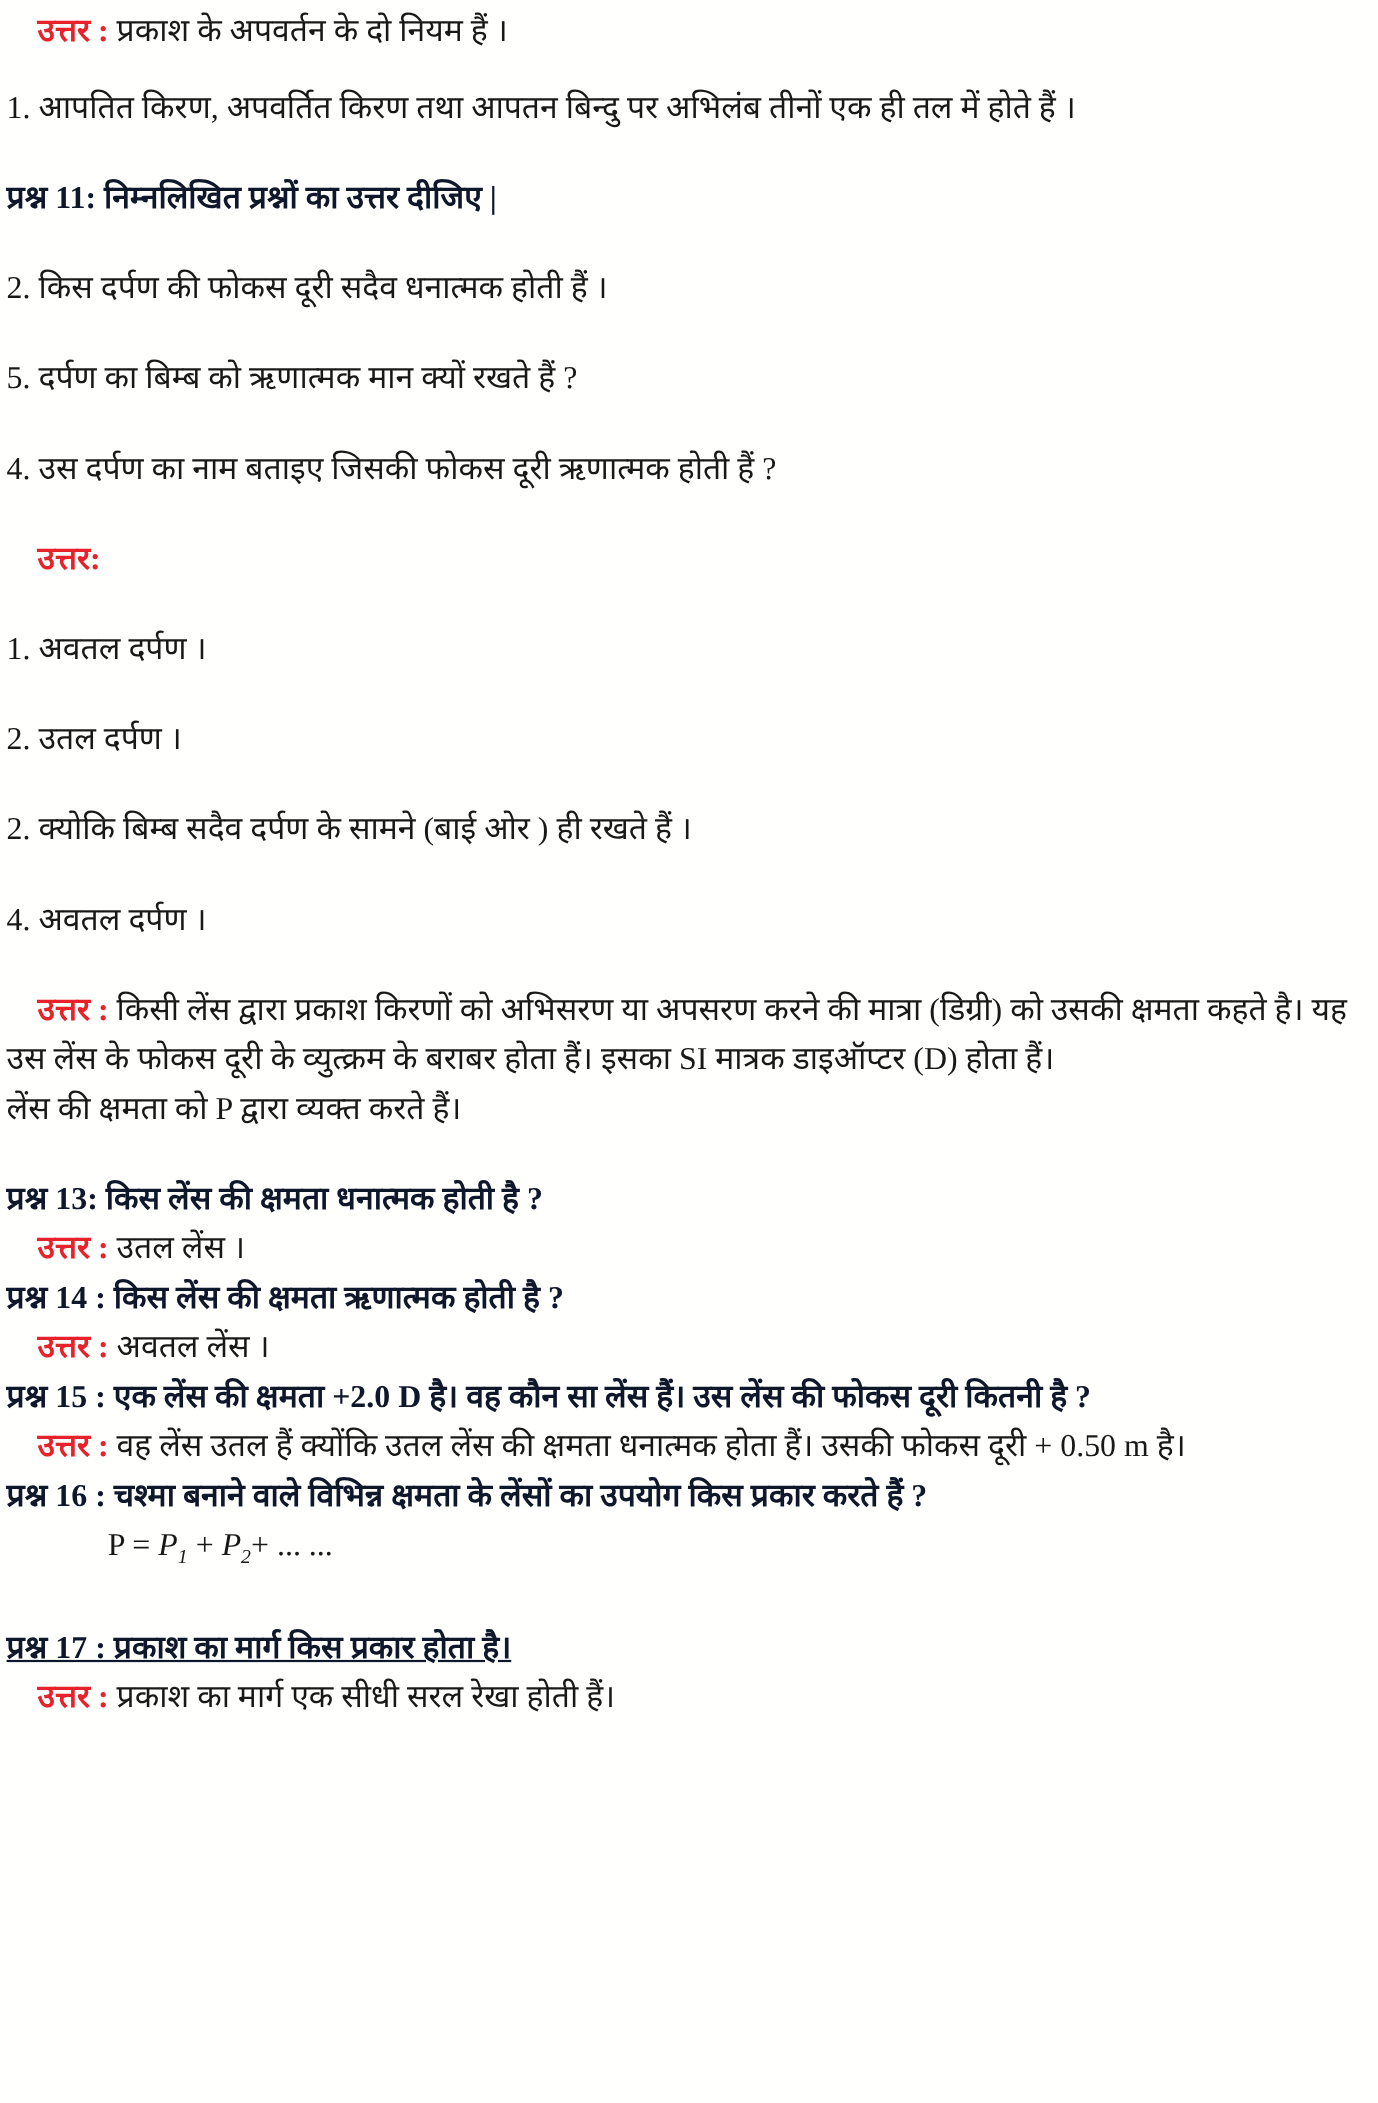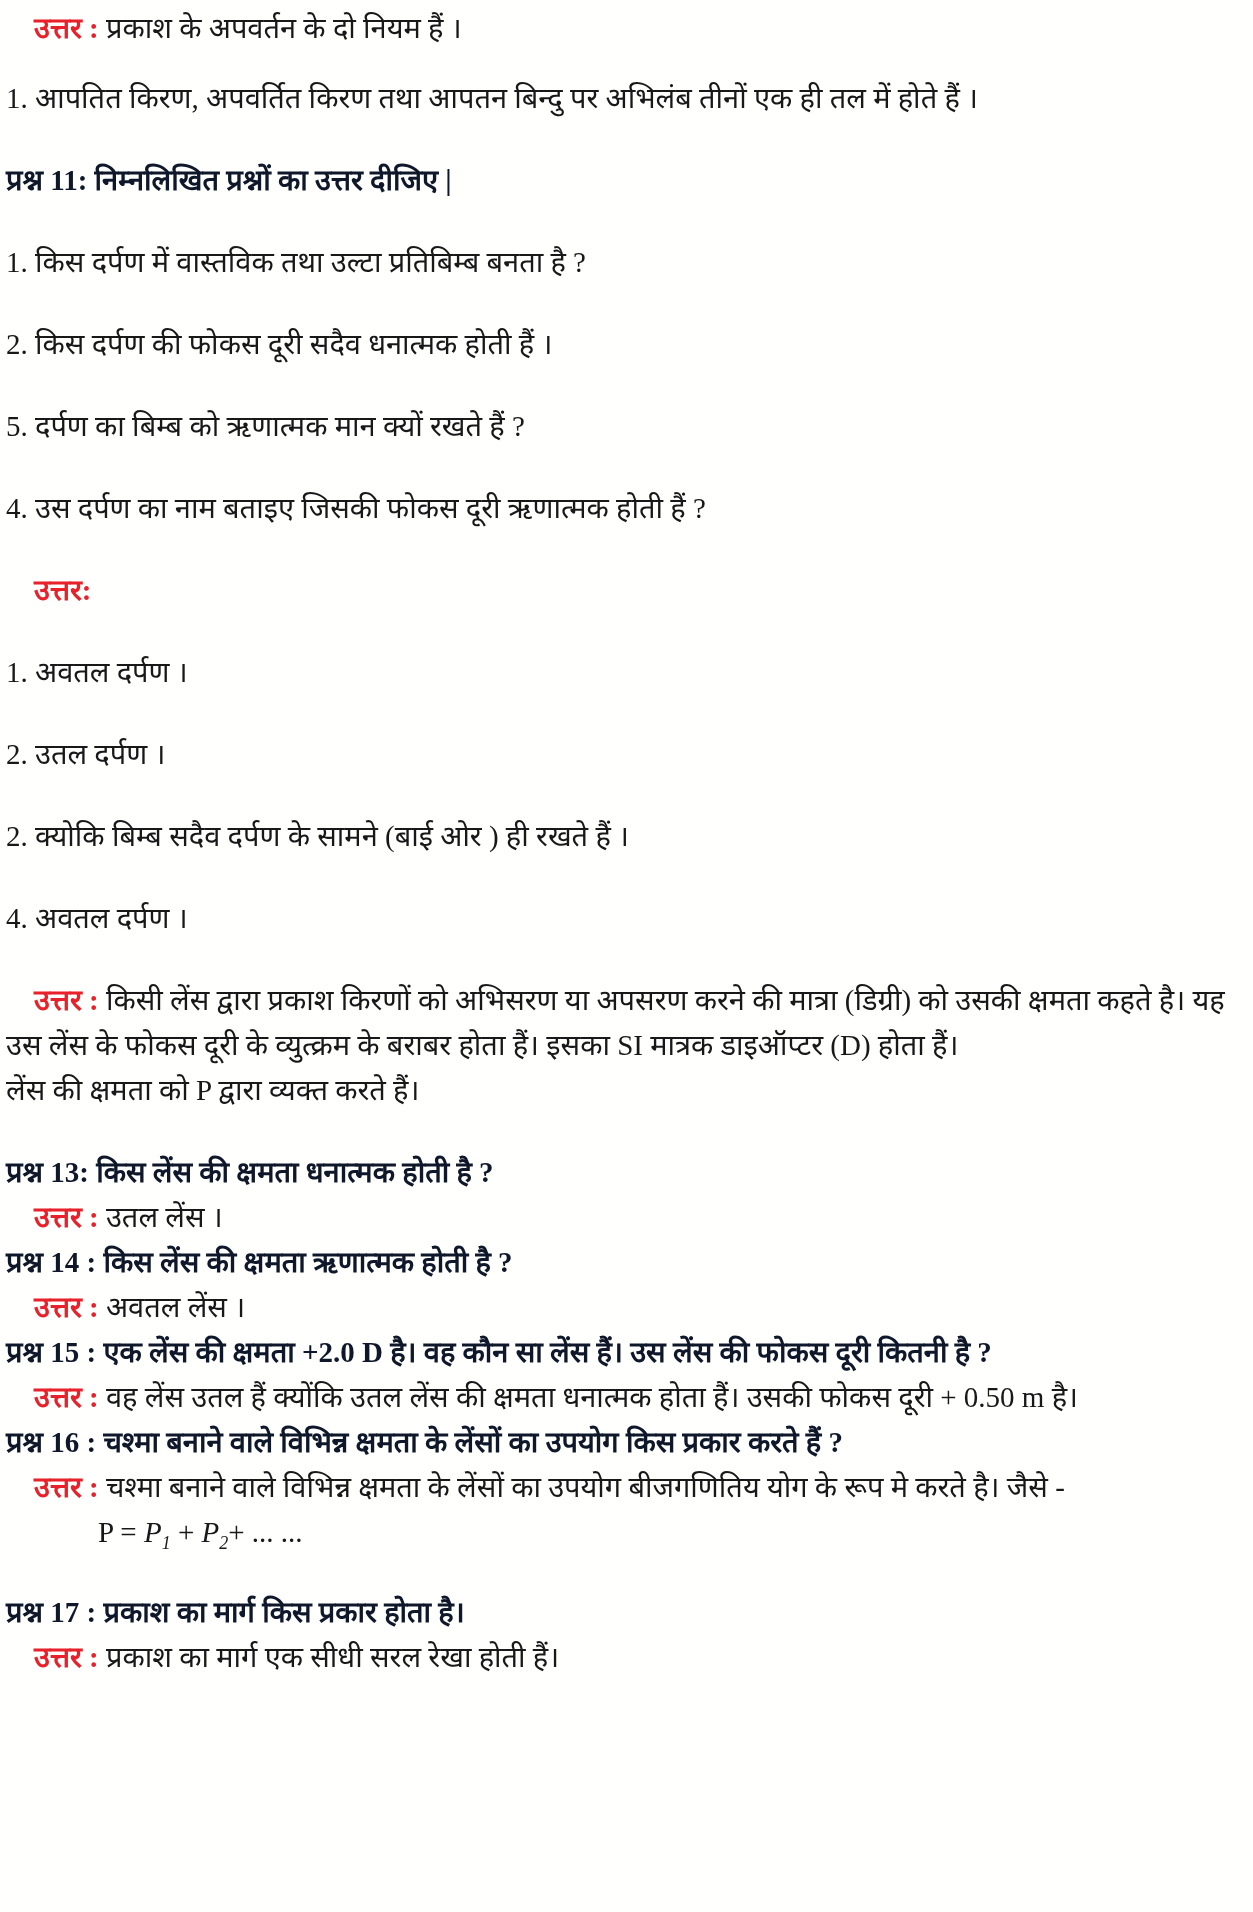--- a/index.html
+++ b/index.html
@@ -16,56 +16,54 @@
     background:var(--page_bg);
     font-family:"Liberation Serif","DejaVu Serif",serif;
     font-size:29px;
     line-height:45px;
     color:var(--text_color);
   }
   p{margin:0;}
   .para{margin:0 0 37px 0;}
   .para-sm{margin:0 0 25px 0;}
   .tight{margin:0;}
-  .gap-top{margin-top:35px;}
+  .gap-top{margin-top:48px;text-decoration:underline;}
   .heading{font-weight:bold;color:#0f172a;}
   .lbl{color:var(--accent_red);font-weight:bold;margin-left:28px;}
   .formula{padding-left:92px;}
   .formula i{font-family:"Liberation Serif","DejaVu Serif",serif;}
   .formula sub{font-size:0.62em;line-height:0;}
 </style>
 </head>
 <body>
 
 <div class="page">
 
   <p class="para-sm"><span class="lbl">उत्तर :</span> <span>प्रकाश के अपवर्तन के दो नियम हैं ।</span></p>
   <p class="para">1. आपतित किरण, अपवर्तित किरण तथा आपतन बिन्दु पर अभिलंब तीनों एक ही तल में होते हैं ।</p>
 
   <p class="para heading">प्रश्न 11: निम्नलिखित प्रश्नों का उत्तर दीजिए |</p>
-  <p class="para">1. किस दर्पण में वास्तविक तथा उल्टा प्रतिबिम्ब बनता है ?</p>
   <p class="para">2. किस दर्पण की फोकस दूरी सदैव धनात्मक होती हैं ।</p>
   <p class="para">5. दर्पण का बिम्ब को ऋणात्मक मान क्यों रखते हैं ?</p>
   <p class="para">4. उस दर्पण का नाम बताइए जिसकी फोकस दूरी ऋणात्मक होती हैं ?</p>
   <p class="para"><span class="lbl">उत्तर:</span></p>
   <p class="para">1.  अवतल दर्पण ।</p>
   <p class="para">2.  उतल दर्पण ।</p>
   <p class="para">2.  क्योकि बिम्ब सदैव दर्पण के सामने (बाई ओर ) ही रखते हैं ।</p>
   <p class="para">4.  अवतल दर्पण ।</p>
 
   <p class="tight"><span class="lbl">उत्तर :</span> <span>किसी लेंस द्वारा प्रकाश किरणों को अभिसरण या अपसरण करने की मात्रा (डिग्री) को उसकी क्षमता कहते है। यह उस लेंस के फोकस दूरी के व्युत्क्रम के बराबर होता हैं। इसका SI मात्रक डाइऑप्टर (D) होता हैं।</span></p>
   <p class="para">लेंस की क्षमता को  P द्वारा व्यक्त करते हैं।</p>
 
   <p class="tight heading">प्रश्न 13: किस लेंस की क्षमता धनात्मक होती है ?</p>
   <p class="tight"><span class="lbl">उत्तर :</span> <span>उतल लेंस ।</span></p>
   <p class="tight heading">प्रश्न 14 : किस लेंस की क्षमता ऋणात्मक होती है ?</p>
   <p class="tight"><span class="lbl">उत्तर :</span> <span>अवतल लेंस ।</span></p>
   <p class="tight heading">प्रश्न 15 : एक लेंस की क्षमता +2.0 D है। वह कौन सा लेंस हैं। उस लेंस की फोकस दूरी कितनी है ?</p>
   <p class="tight"><span class="lbl">उत्तर :</span> <span>वह लेंस उतल हैं क्योंकि उतल लेंस की क्षमता धनात्मक होता हैं। उसकी फोकस दूरी + 0.50 m है।</span></p>
   <p class="tight heading">प्रश्न 16 : चश्मा बनाने वाले विभिन्न क्षमता के लेंसों का उपयोग किस प्रकार करते हैं ?</p>
-  <p class="tight"><span class="lbl">उत्तर :</span> <span>चश्मा बनाने वाले विभिन्न क्षमता के लेंसों का उपयोग बीजगणितिय योग के रूप मे करते है। जैसे -</span></p>
 
   <p class="tight formula"><span>P = </span><i>P</i><sub><i>1</i></sub><span> + </span><i>P</i><sub><i>2</i></sub><span>+  ... ...</span></p>
 
   <p class="tight heading gap-top">प्रश्न 17 : प्रकाश का मार्ग किस प्रकार होता है।</p>
   <p class="tight"><span class="lbl">उत्तर :</span> <span>प्रकाश का मार्ग एक सीधी सरल रेखा होती हैं।</span></p>
 
 </div>
 
 </body></html>

